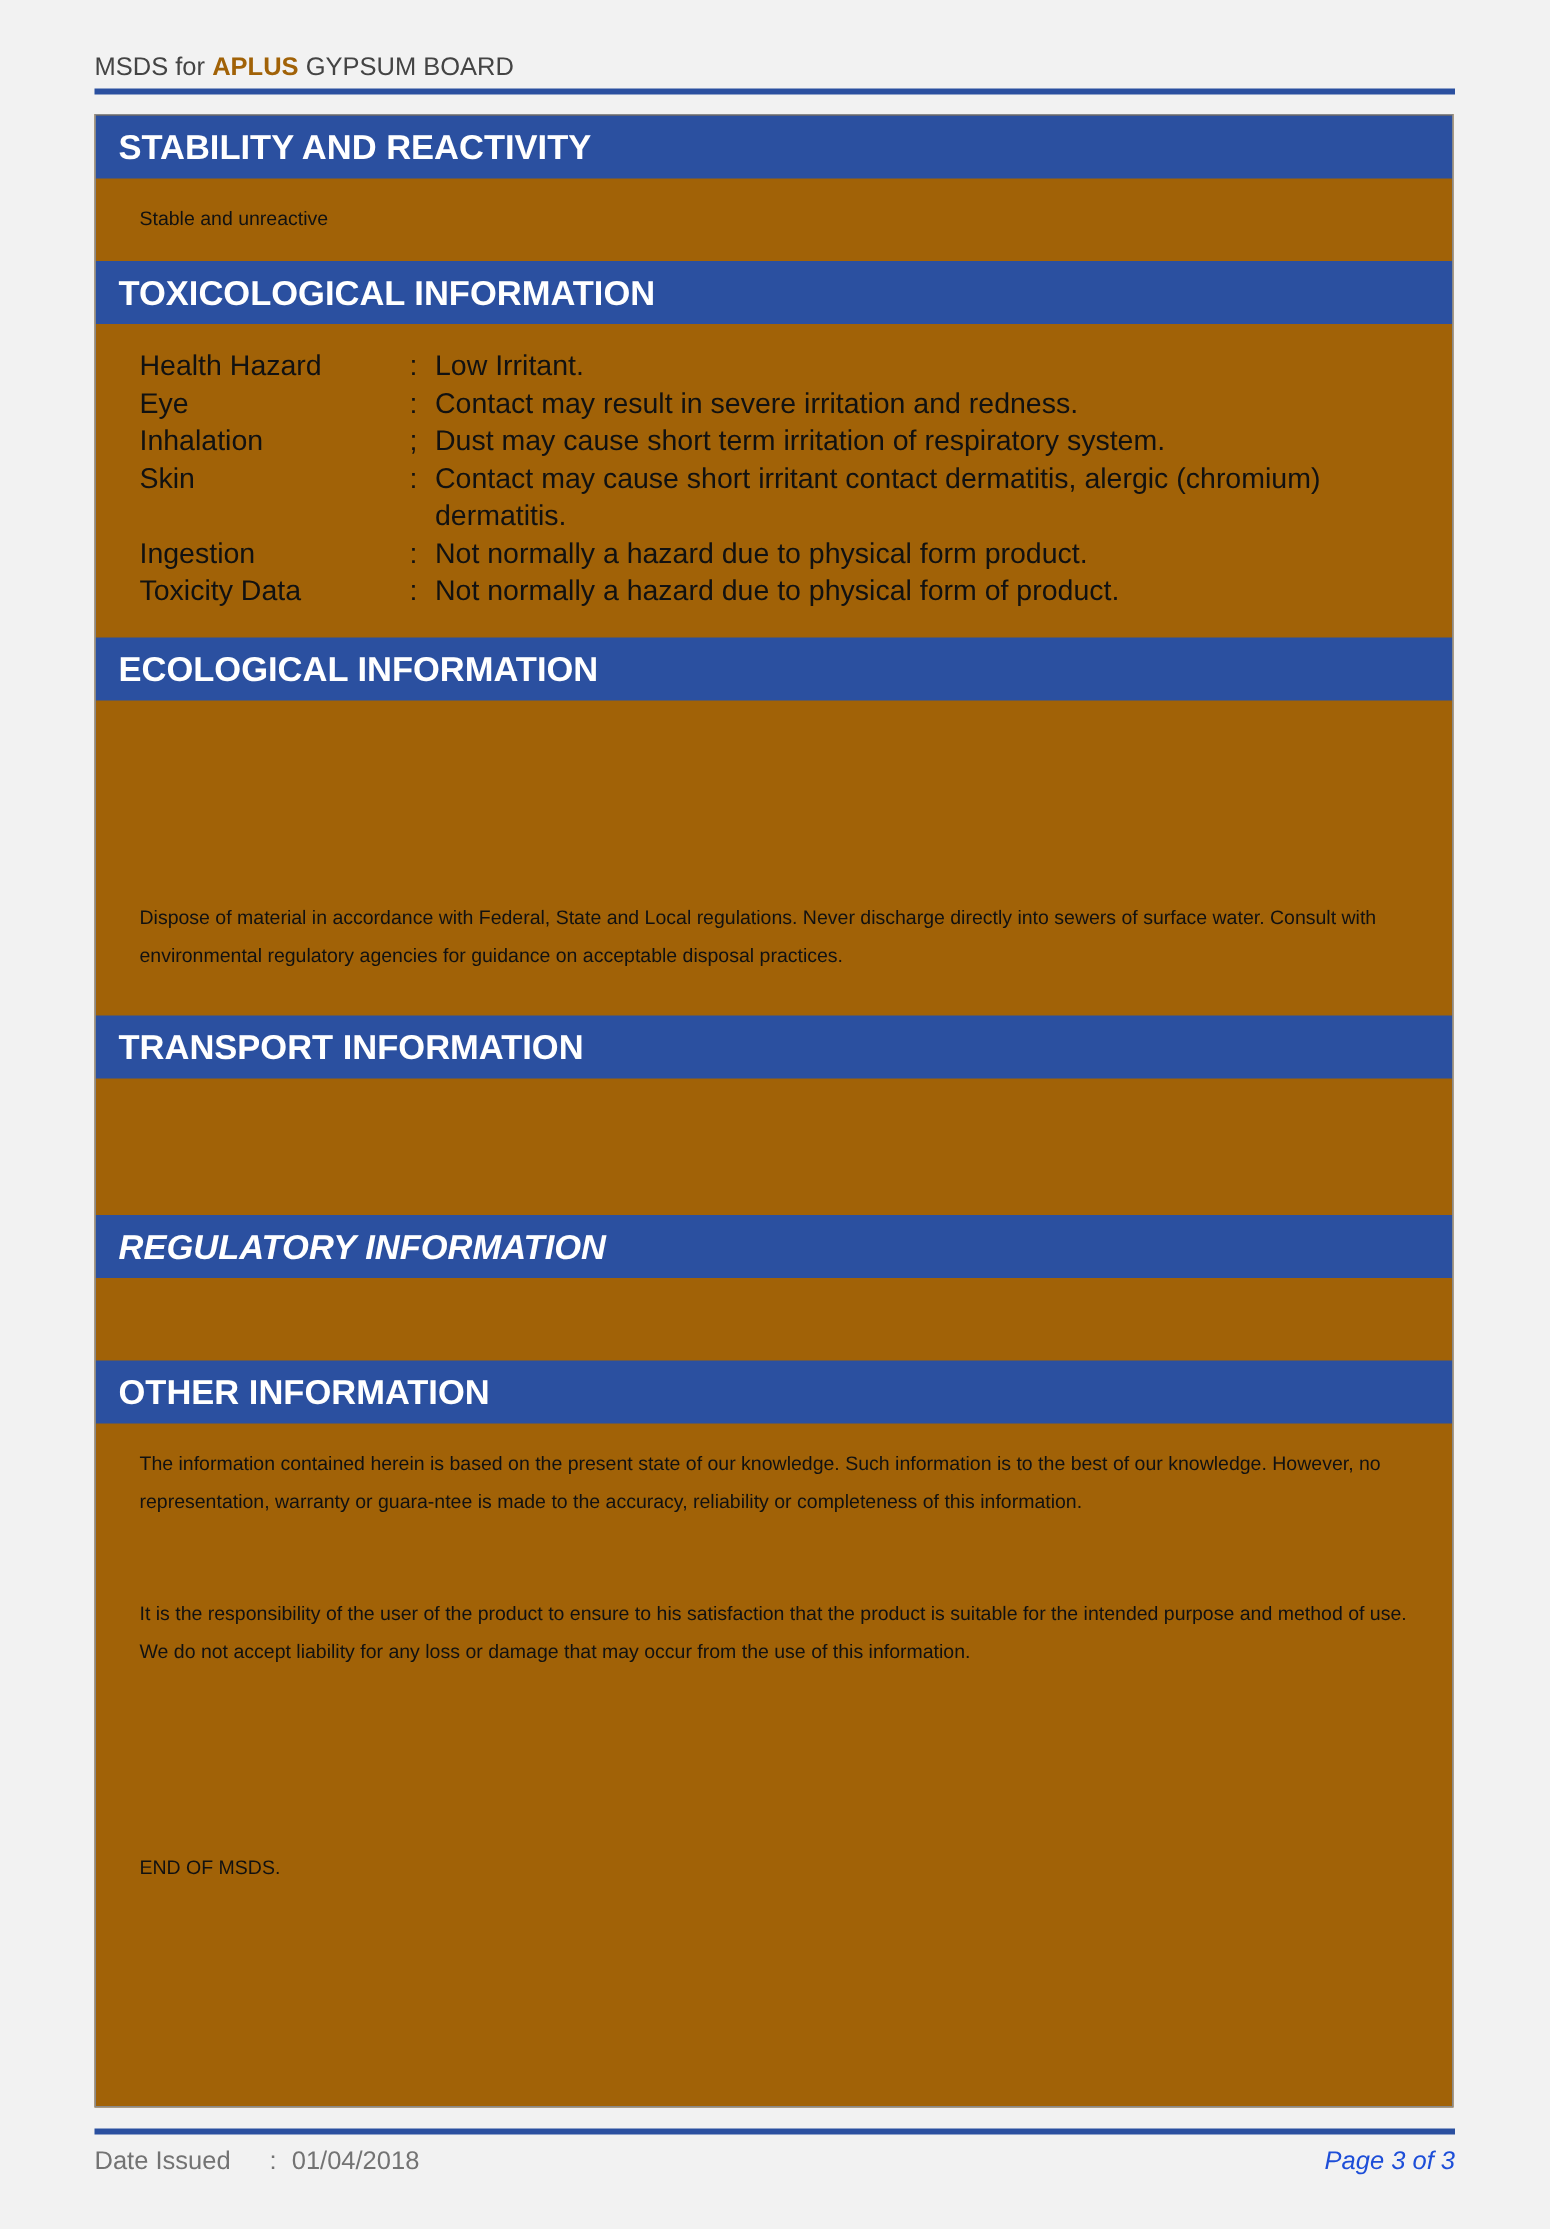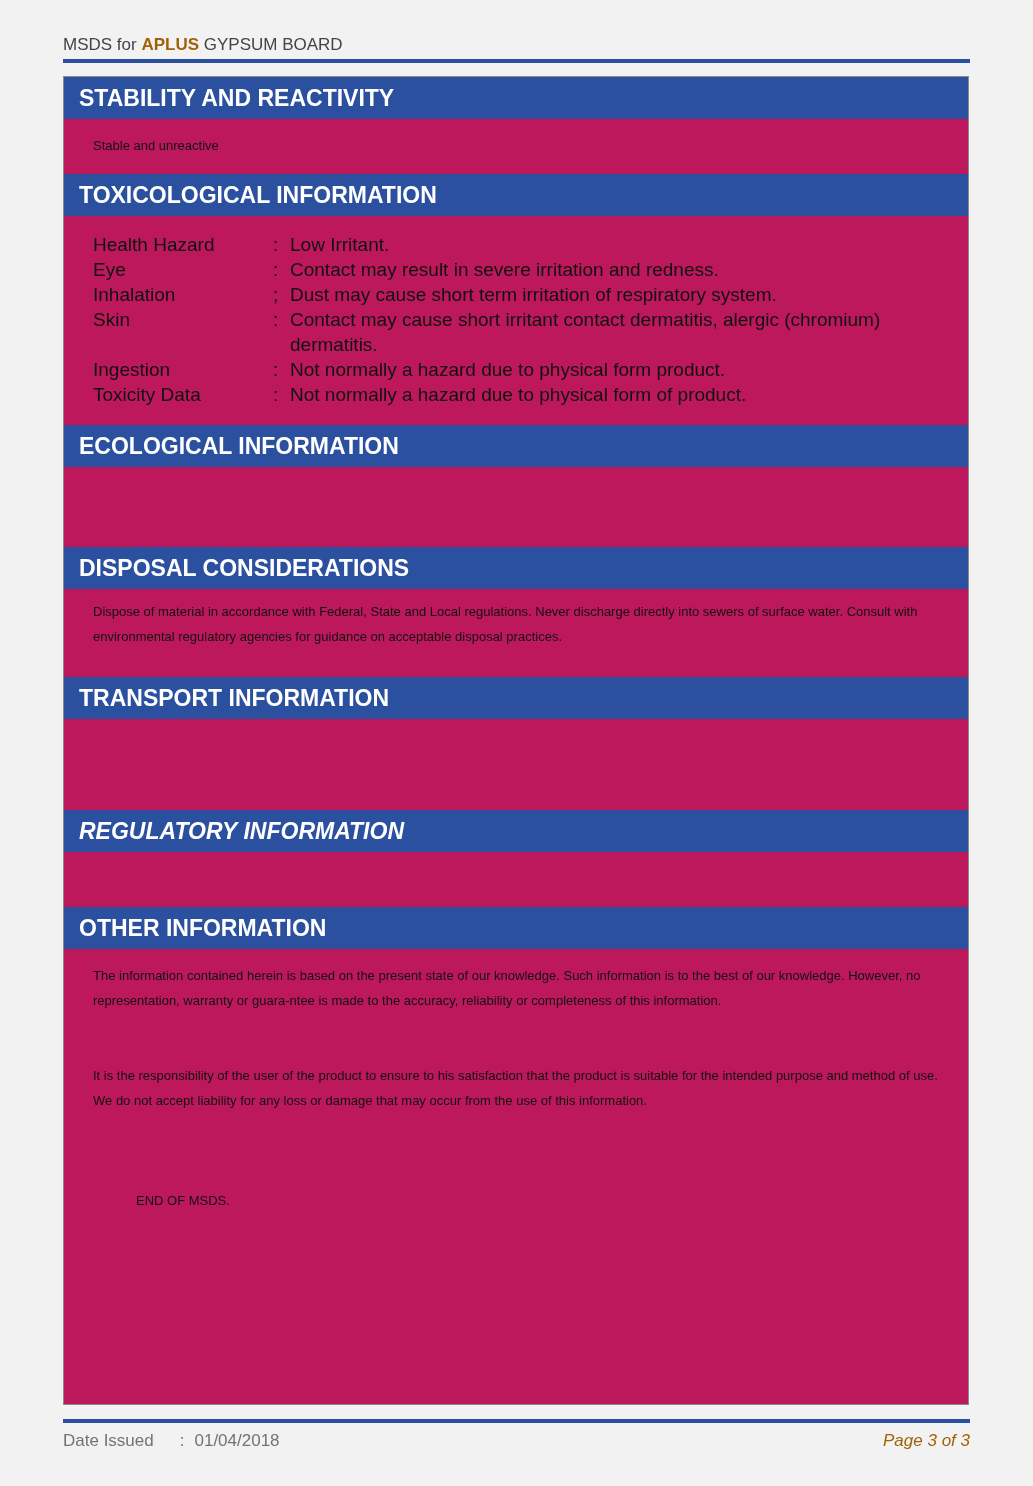--- a/index.html
+++ b/index.html
@@ -5,35 +5,35 @@
   html, body { margin:0; padding:0; }
   body {
     width:1033px; height:1486px; background:#f2f2f2; position:relative; overflow:hidden;
     font-family:"Liberation Sans", sans-serif; color:#111;
   }
   .doc-title { position:absolute; left:63px; top:35px; font-size:17px; color:#444; }
   .doc-title .brand { color:#a16207; font-weight:bold; }
   .top-rule { position:absolute; left:63px; top:59px; width:907px; height:4px; background:#2b50a0; }
   .content-box {
     position:absolute; left:63px; top:76px; width:906px; height:1329px;
-    background:#be185d; border:1px solid #8a8a8a; box-sizing:border-box;
+    background:#a16207; border:1px solid #8a8a8a; box-sizing:border-box;
   }
   .sec-head {
     position:absolute; left:0; width:904px; height:42px; background:#2b50a0;
     color:#fff; font-weight:bold; font-size:23px; line-height:42px; padding-left:15px; box-sizing:border-box;
   }
   .para { position:absolute; left:29px; width:865px; font-size:13px; line-height:25px; color:#111; }
   .tox-row { position:absolute; left:29px; font-size:19px; line-height:25px; width:870px; }
   .tox-label { position:absolute; left:0; top:0; }
   .tox-sep { position:absolute; left:180px; top:0; }
   .tox-val { position:absolute; left:197px; top:0; width:670px; }
   .bottom-rule { position:absolute; left:63px; top:1419px; width:907px; height:4px; background:#2b50a0; }
   .footer-left { position:absolute; left:63px; top:1431px; font-size:17px; color:#737373; }
   .footer-left .sep { display:inline-block; margin-left:26px; margin-right:10px; }
-  .footer-right { position:absolute; right:63px; top:1431px; font-size:17px; color:#a16207; font-style:italic; }
+  .footer-right { position:absolute; right:63px; top:1431px; font-size:17px; color:#1d4ed8; font-style:italic; }
 </style>
 </head>
 <body>
 
 <div class="doc-title">
   <span>MSDS for</span>
   <span class="brand">APLUS</span>
   <span>GYPSUM BOARD</span>
 </div>
 <div class="top-rule"></div>
@@ -72,30 +72,29 @@
     </div>
     <div class="tox-row" style="top:305px;">
       <span class="tox-label">Toxicity Data</span>
       <span class="tox-sep">:</span>
       <span class="tox-val">Not normally a hazard due to physical form of product.</span>
     </div>
   </div>
 
   <div class="sec-head" style="top:348px;">ECOLOGICAL INFORMATION</div>
 
-  <div class="sec-head" style="top:470px;">DISPOSAL CONSIDERATIONS</div>
   <div class="para" style="top:522px;">Dispose of material in accordance with Federal, State and Local regulations. Never discharge directly into sewers of surface water. Consult with environmental regulatory agencies for guidance on acceptable disposal practices.</div>
 
   <div class="sec-head" style="top:600px;">TRANSPORT INFORMATION</div>
 
   <div class="sec-head" style="top:733px;font-style:italic;">REGULATORY INFORMATION</div>
 
   <div class="sec-head" style="top:830px;">OTHER INFORMATION</div>
   <div class="para" style="top:886px;">The information contained herein is based on the present state of our knowledge. Such information is to the best of our knowledge. However, no representation, warranty or guara-ntee is made to the accuracy, reliability or completeness of this information.</div>
   <div class="para" style="top:986px;">It is the responsibility of the user of the product to ensure to his satisfaction that the product is suitable for the intended purpose and method of use. We do not accept liability for any loss or damage that may occur from the use of this information.</div>
-  <div class="para" style="top:1111px;margin-left:43px;">END OF MSDS.</div>
+  <div class="para" style="top:1155px;">END OF MSDS.</div>
 </div>
 
 <div class="bottom-rule"></div>
 <div class="footer-left">
   <span>Date Issued</span><span class="sep">:</span><span>01/04/2018</span>
 </div>
 <div class="footer-right">Page 3 of 3</div>
 
 </body></html>

